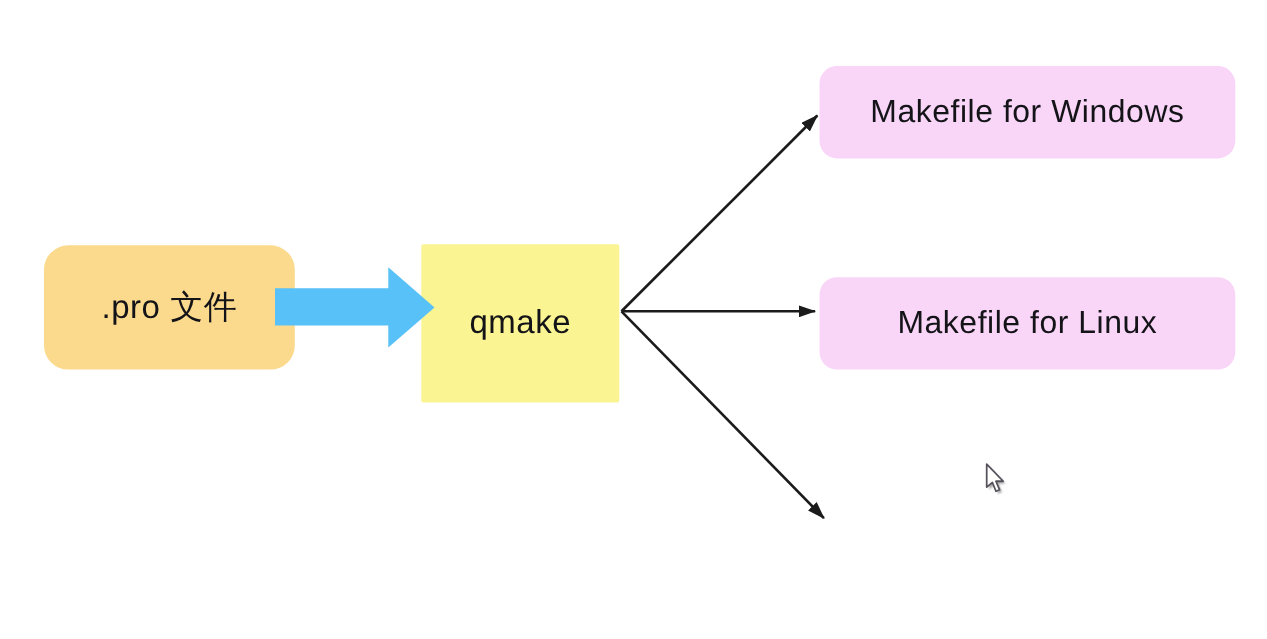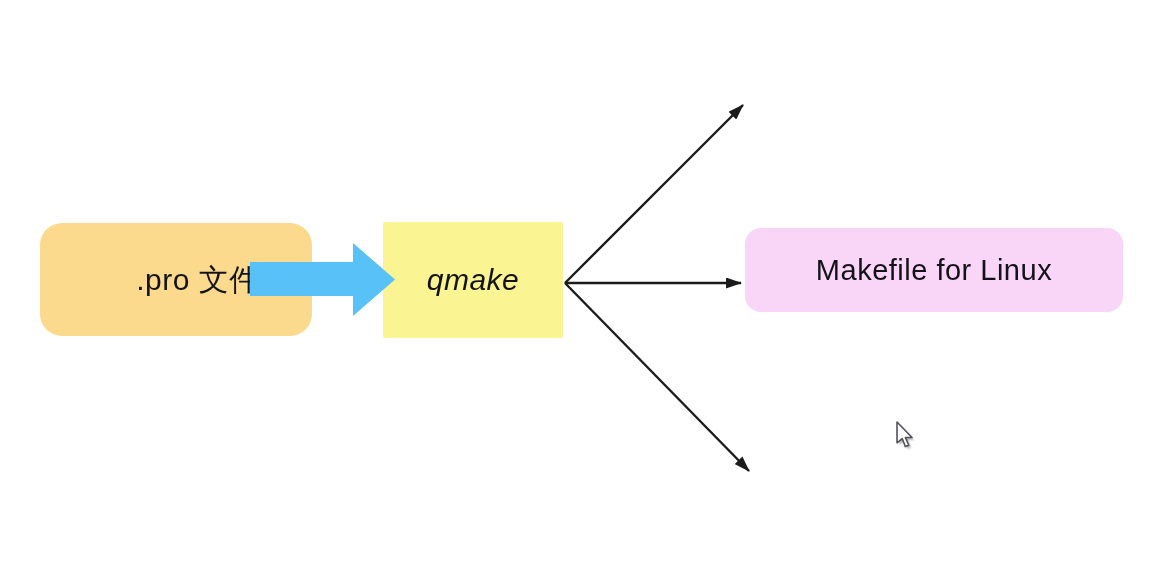--- a/index.html
+++ b/index.html
@@ -23,38 +23,36 @@
     color: var(--text, #141418);
     font-size: 30px;
     line-height: 1;
     letter-spacing: 0.5px;
   }
   .node-pro-file {
     left: 40px; top: 223px;
     width: 228px; height: 113px;
     background: var(--pro_file_fill, #fbda8e);
     border-radius: 22px;
-    padding-left: 44px;
   }
   .node-qmake {
     left: 383px; top: 222px;
-    width: 180px; height: 116px;
+    width: 180px; height: 144px;
     background: var(--qmake_fill, #faf492);
     border-radius: 2px;
-    font-style: italic;
   }
   .node-makefile {
     left: 745px;
     width: 378px; height: 84px;
     background: var(--makefile_fill, #f9d5f8);
     border-radius: 16px;
     font-size: 29px;
   }
   .node-makefile-windows { top: 60px; }
-  .node-makefile-linux   { top: 228px; }
+  .node-makefile-linux   { top: 252px; }
   .node-makefile-macos   { top: 430px; }
   .node-makefile-macos .node-label { transform: translateY(6px); }
   .node-label { white-space: nowrap; }
   .arrow-layer {
     position: absolute;
     left: 0; top: 0;
     width: 1152px; height: 581px;
     pointer-events: none;
   }
   .cursor-shadow { filter: blur(1px); opacity: 0.35; }
@@ -65,20 +63,23 @@
 <div class="canvas">
 
   <div class="node node-pro-file">
     <span class="node-label">.pro 文件</span>
   </div>
 
   <div class="node node-qmake">
     <span class="node-label">qmake</span>
   </div>
 
+  <div class="node node-makefile node-makefile-windows">
+    <span class="node-label">Makefile for Windows</span>
+  </div>
 
   <div class="node node-makefile node-makefile-linux">
     <span class="node-label">Makefile for Linux</span>
   </div>
 
 
   <svg class="arrow-layer" viewBox="0 0 1152 581" xmlns="http://www.w3.org/2000/svg">
     <defs>
       <marker id="arrowhead" markerUnits="userSpaceOnUse" markerWidth="16" markerHeight="11" refX="15" refY="5.5" orient="auto">
         <path d="M0,0 L16,5.5 L0,11 Z" fill="#1b1b1b"></path>

